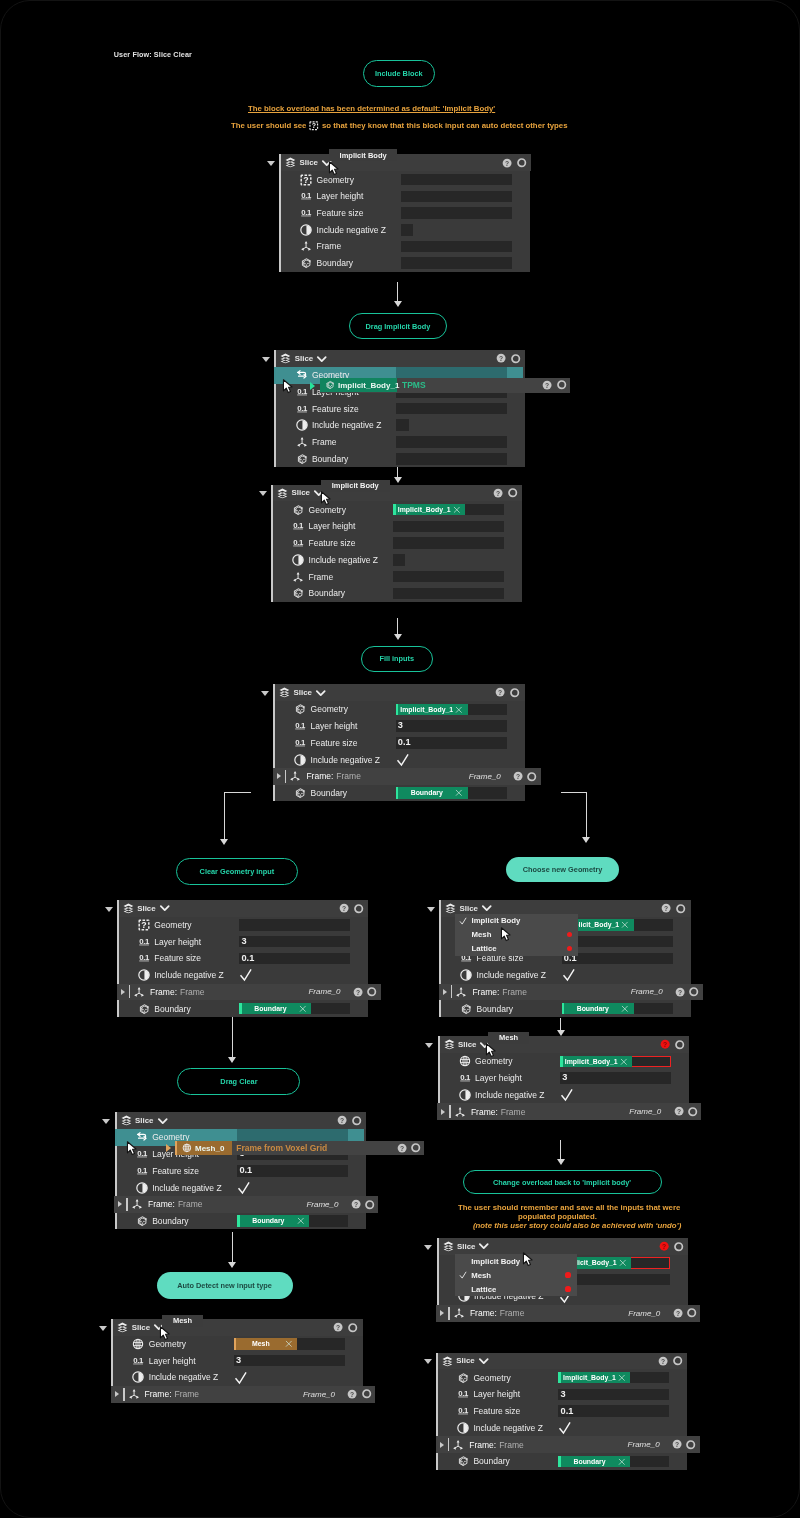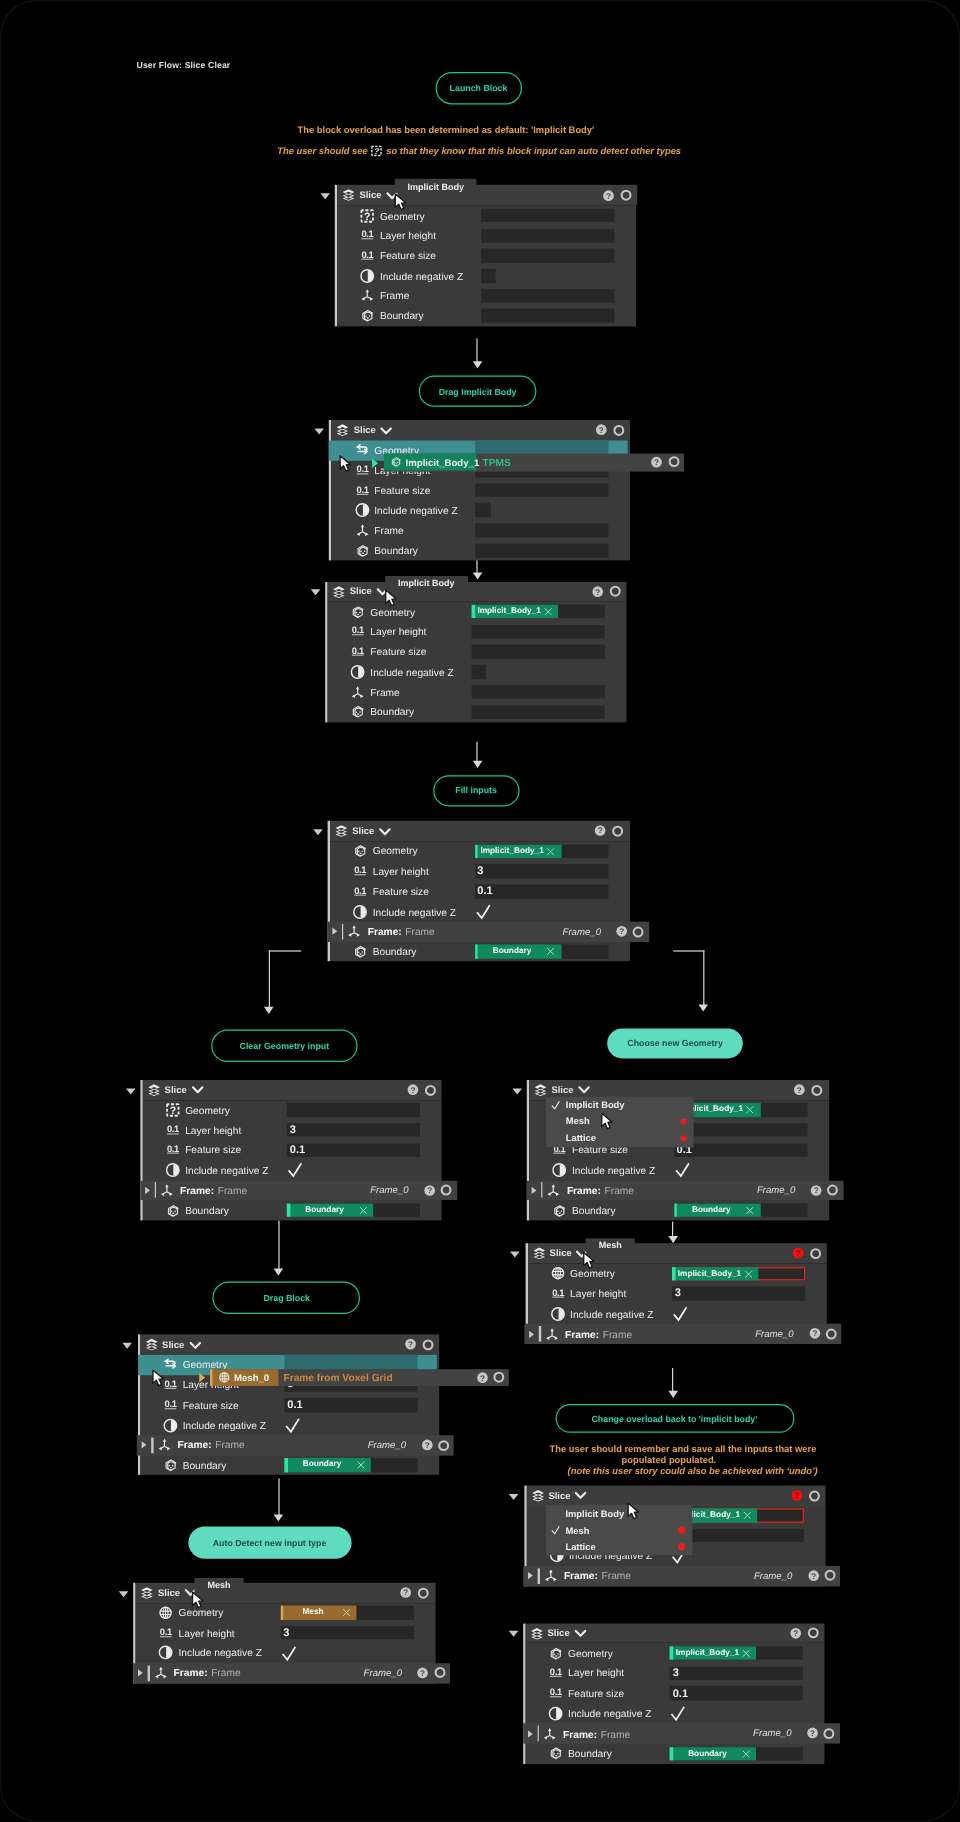--- a/index.html
+++ b/index.html
@@ -43,21 +43,21 @@
   .chip{position:absolute;display:flex;align-items:center;box-sizing:border-box;}
   .chip .bar{width:2.6px;align-self:stretch;background:#2ee59d;}
   .chip .ctxt{flex:1;text-align:center;color:#fff;font-size:6.9px;font-weight:bold;padding:0 1px;}
   .chip .cx{display:flex;align-items:center;margin-right:4.5px;}
   .checkmark{font-size:11px;color:#fff;line-height:1;}
 
   
   .framerow{position:absolute;display:flex;align-items:center;background:#414141;box-sizing:border-box;}
   .framerow .tri{width:0;height:0;border-top:3.2px solid transparent;border-bottom:3.2px solid transparent;border-left:4.6px solid #c9c9c9;margin-left:4px;}
   .framerow .vbar{width:1.6px;height:13px;background:#c9c9c9;margin-left:4px;}
-  .framerow .fnm{color:#fff;font-size:8.5px;font-weight:bold;margin-left:5px;}
+  .framerow .fnm{color:#fff;font-size:8.5px;font-weight:normal;margin-left:5px;}
   .framerow .fval{color:#b2b2b2;font-size:8.5px;margin-left:3px;}
   .framerow .fr0{position:absolute;color:#e0e0e0;font-size:8px;font-style:italic;}
 
   
   .menu{position:absolute;background:#4a4a4a;z-index:40;}
   .menu .mi{height:14px;display:flex;align-items:center;color:#f2f2f2;font-size:7.8px;font-weight:bold;position:relative;}
   .menu .mi .chk{width:8px;display:flex;align-items:center;justify-content:center;color:#fff;margin-left:4px;}
   .menu .mi .mlbl{margin-left:4.2px;white-space:nowrap;}
   .menu .mi .dot{position:absolute;right:6px;width:5.2px;height:5.2px;border-radius:50%;background:#ef1b1b;}
 
@@ -159,23 +159,23 @@
    <path d="M2.6 2.6 13.4 13.4M13.4 2.6 2.6 13.4" fill="none" stroke="#cfe7dd" stroke-width="1.5" stroke-linecap="round"></path>
  </g>
  <g id="ic-cursor">
    <path d="M1.6 0.8 1.6 13.0 4.7 10.0 6.8 14.9 9.3 13.8 7.2 9.0 11.0 8.8Z" fill="#ffffff" stroke="#141414" stroke-width="1.2" stroke-linejoin="round"></path>
  </g>
 </defs>
   </svg>
 <div class="stage">
     <div class="framecorner"></div>
     <div class="flowtitle" style="left:113.8px;top:50px;">User Flow: Slice Clear</div>
-    <div class="pill outline" style="left:363px;top:59.6px;width:71.5px;height:27.3px;">Launch Block</div>
-    <div class="note" style="left:248px;top:103.5px;">The block overload has been determined as default: 'Implicit Body'</div>
-    <div class="note flex" style="left:231px;top:120.5px;font-style:italic;">
+    <div class="pill outline" style="left:363px;top:59.6px;width:71.5px;height:27.3px;">Include Block</div>
+    <div class="note" style="left:248px;top:103.5px;text-decoration:underline;">The block overload has been determined as default: 'Implicit Body'</div>
+    <div class="note flex" style="left:231px;top:120.5px;">
       <span>The user should see</span>
       <span style="display:inline-flex;margin:0 3px;">
         <svg width="9.5" height="9.5" viewBox="0 0 16 16">
           <use href="#ic-qmark"></use>
         </svg>
       </span>
       <span>so that they know that this block input can auto detect other types</span>
     </div>
     <div class="node" style="left:279px;top:154.4px;z-index:1">
       <div style="position:absolute;left:-12.2px;top:6.8px;width:0;height:0;border-left:4.7px solid transparent;border-right:4.7px solid transparent;border-top:5.7px solid #c9c9c9;"></div>
@@ -727,21 +727,21 @@
         <span class="ctxt">Boundary</span>
         <span class="cx">
           <svg width="7.6" height="7.6" viewBox="0 0 16 16">
             <use href="#ic-close"></use>
           </svg>
         </span>
       </div>
     </div>
     <div class="arrowline" style="left:231.5px;top:1017px;width:1.2px;height:41px;"></div>
     <div class="arrowhead" style="left:228.1px;top:1057px;"></div>
-    <div class="pill outline" style="left:177.4px;top:1068.4px;width:123.1px;height:26.3px;">Drag Block</div>
+    <div class="pill outline" style="left:177.4px;top:1068.4px;width:123.1px;height:26.3px;">Drag Clear</div>
     <div class="node" style="left:114.6px;top:1112.2px;z-index:1">
       <div style="position:absolute;left:-12.2px;top:6.8px;width:0;height:0;border-left:4.7px solid transparent;border-right:4.7px solid transparent;border-top:5.7px solid #c9c9c9;"></div>
       <div class="leftbar" style="height:117.18px;"></div>
       <div class="body" style="top:16.8px;width:249.5px;height:100.38px;"></div>
       <div class="hdr" style="width:249.5px;height:16.8px;">
         <svg width="10.8" height="10.8" viewBox="0 0 16 16">
           <use href="#ic-slice"></use>
         </svg>
         <span class="hdrname">Slice</span>
         <span class="chev">

